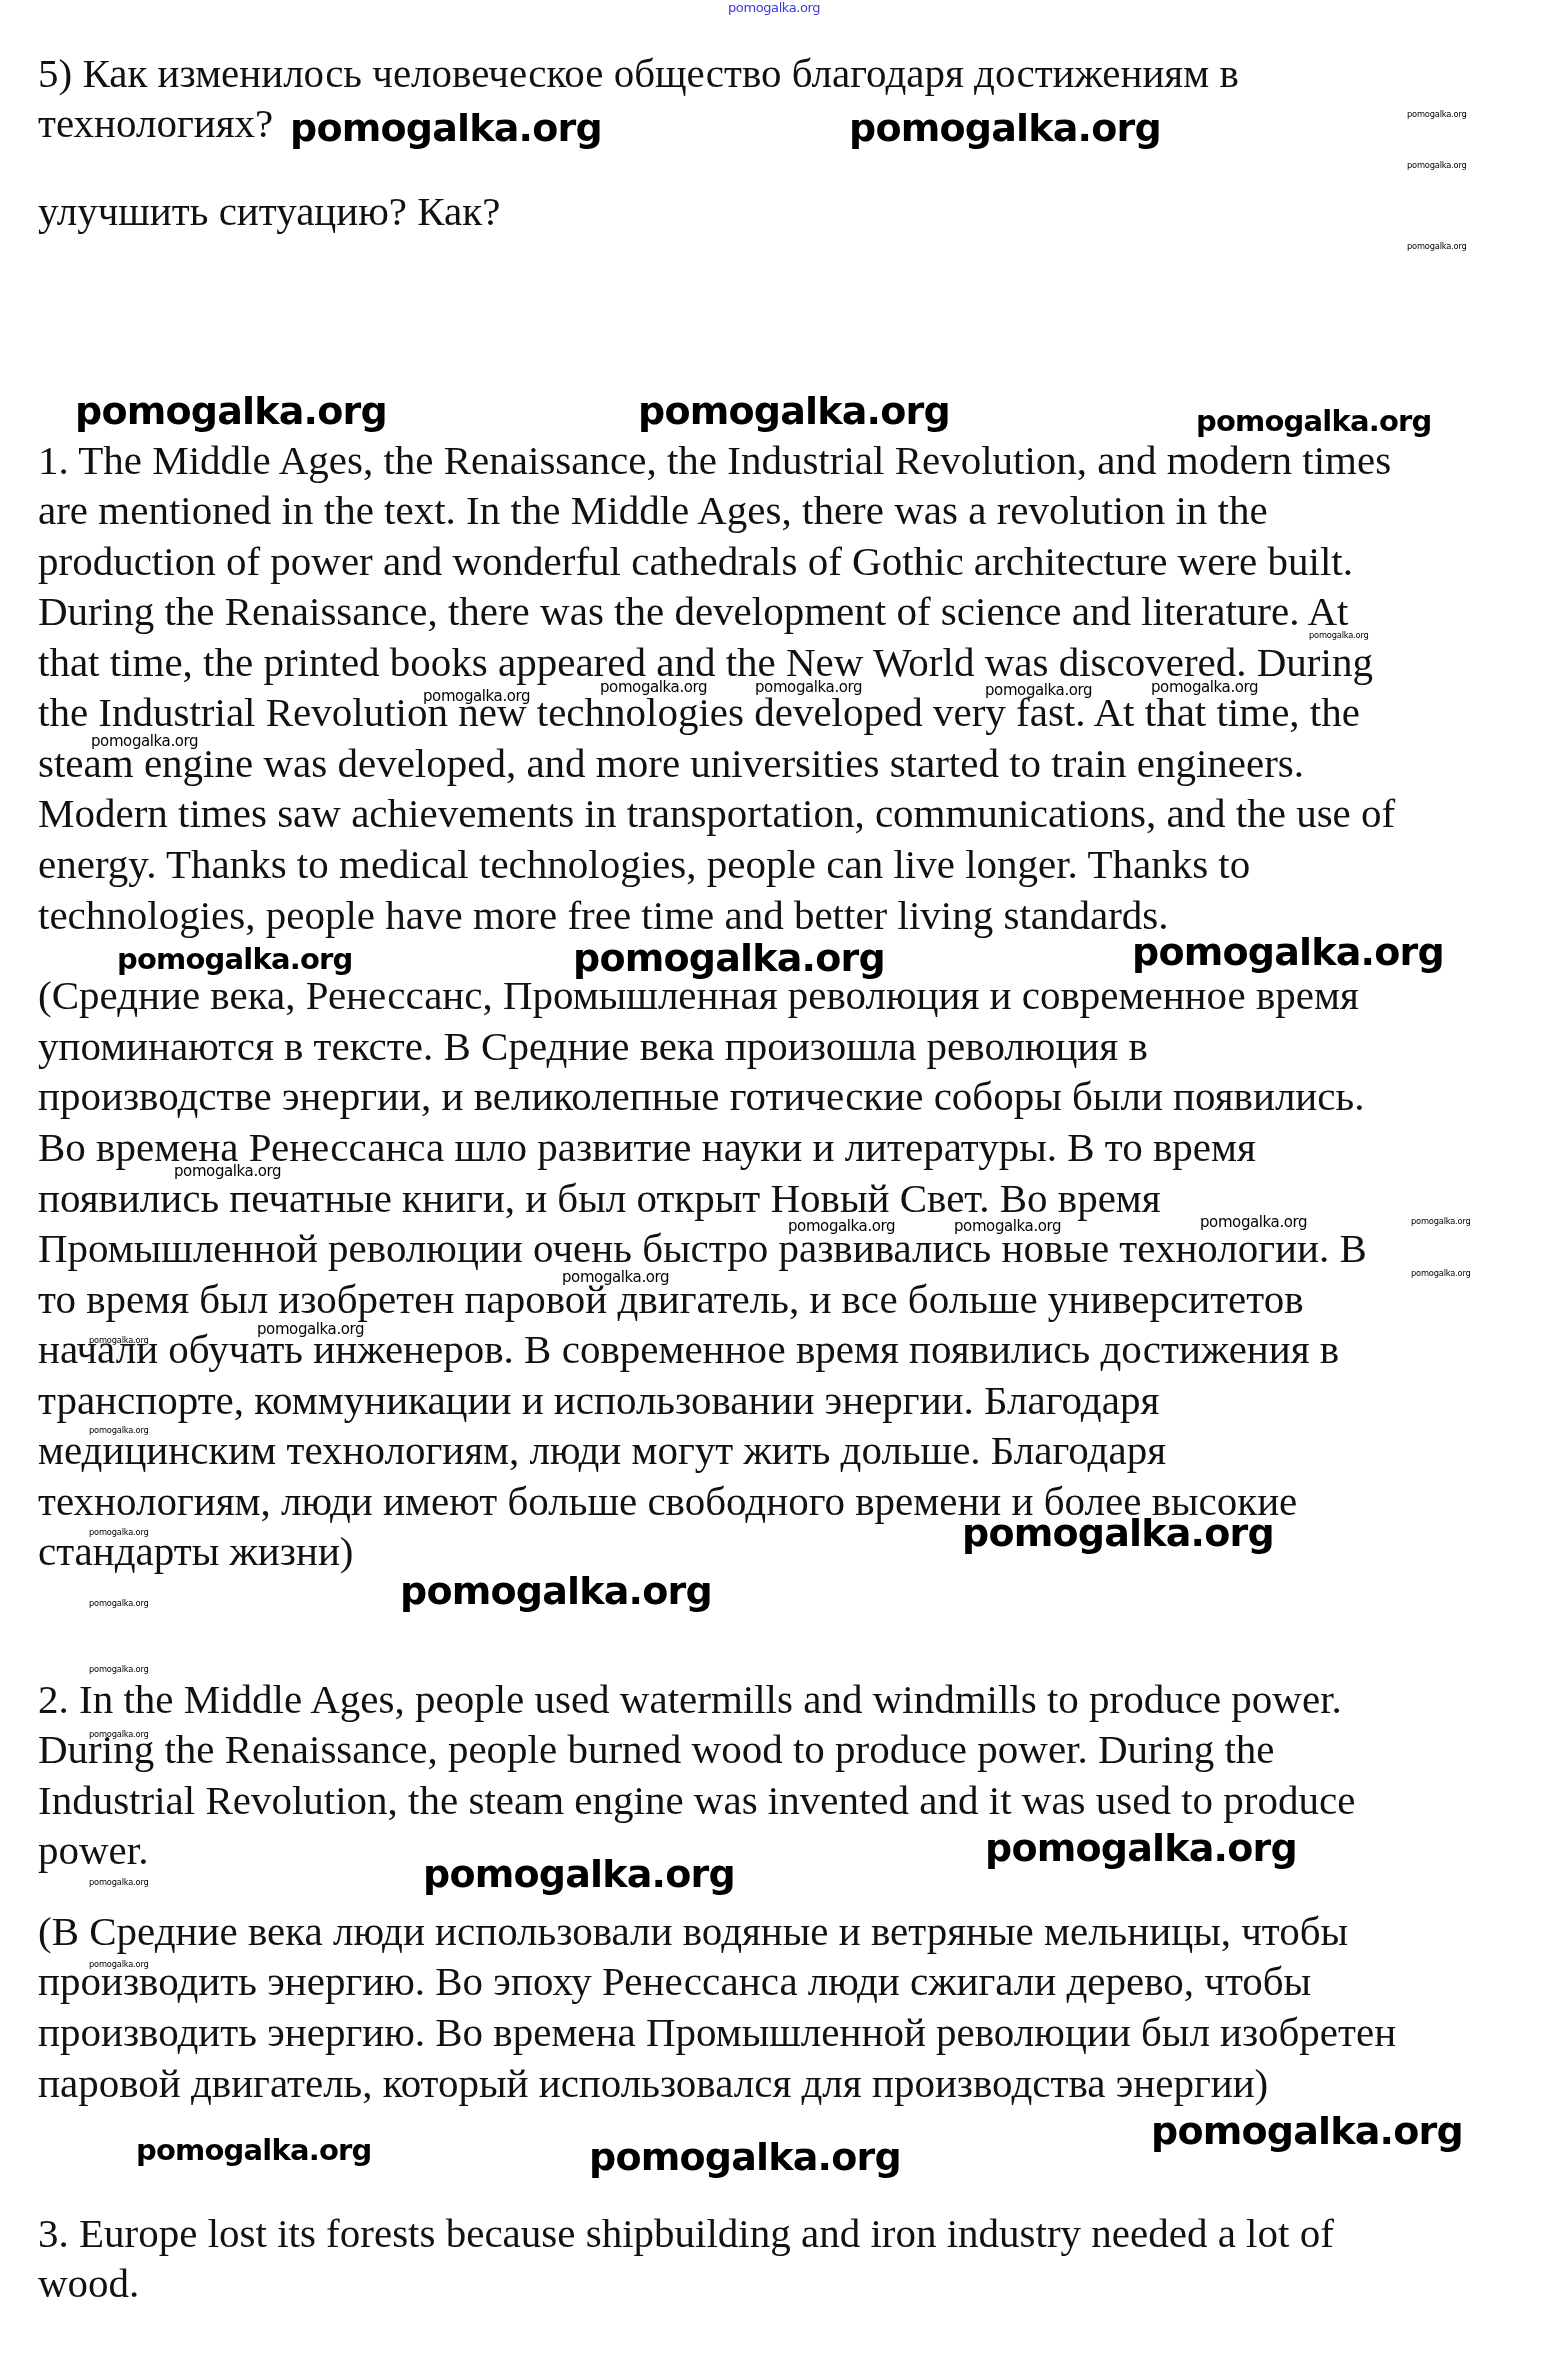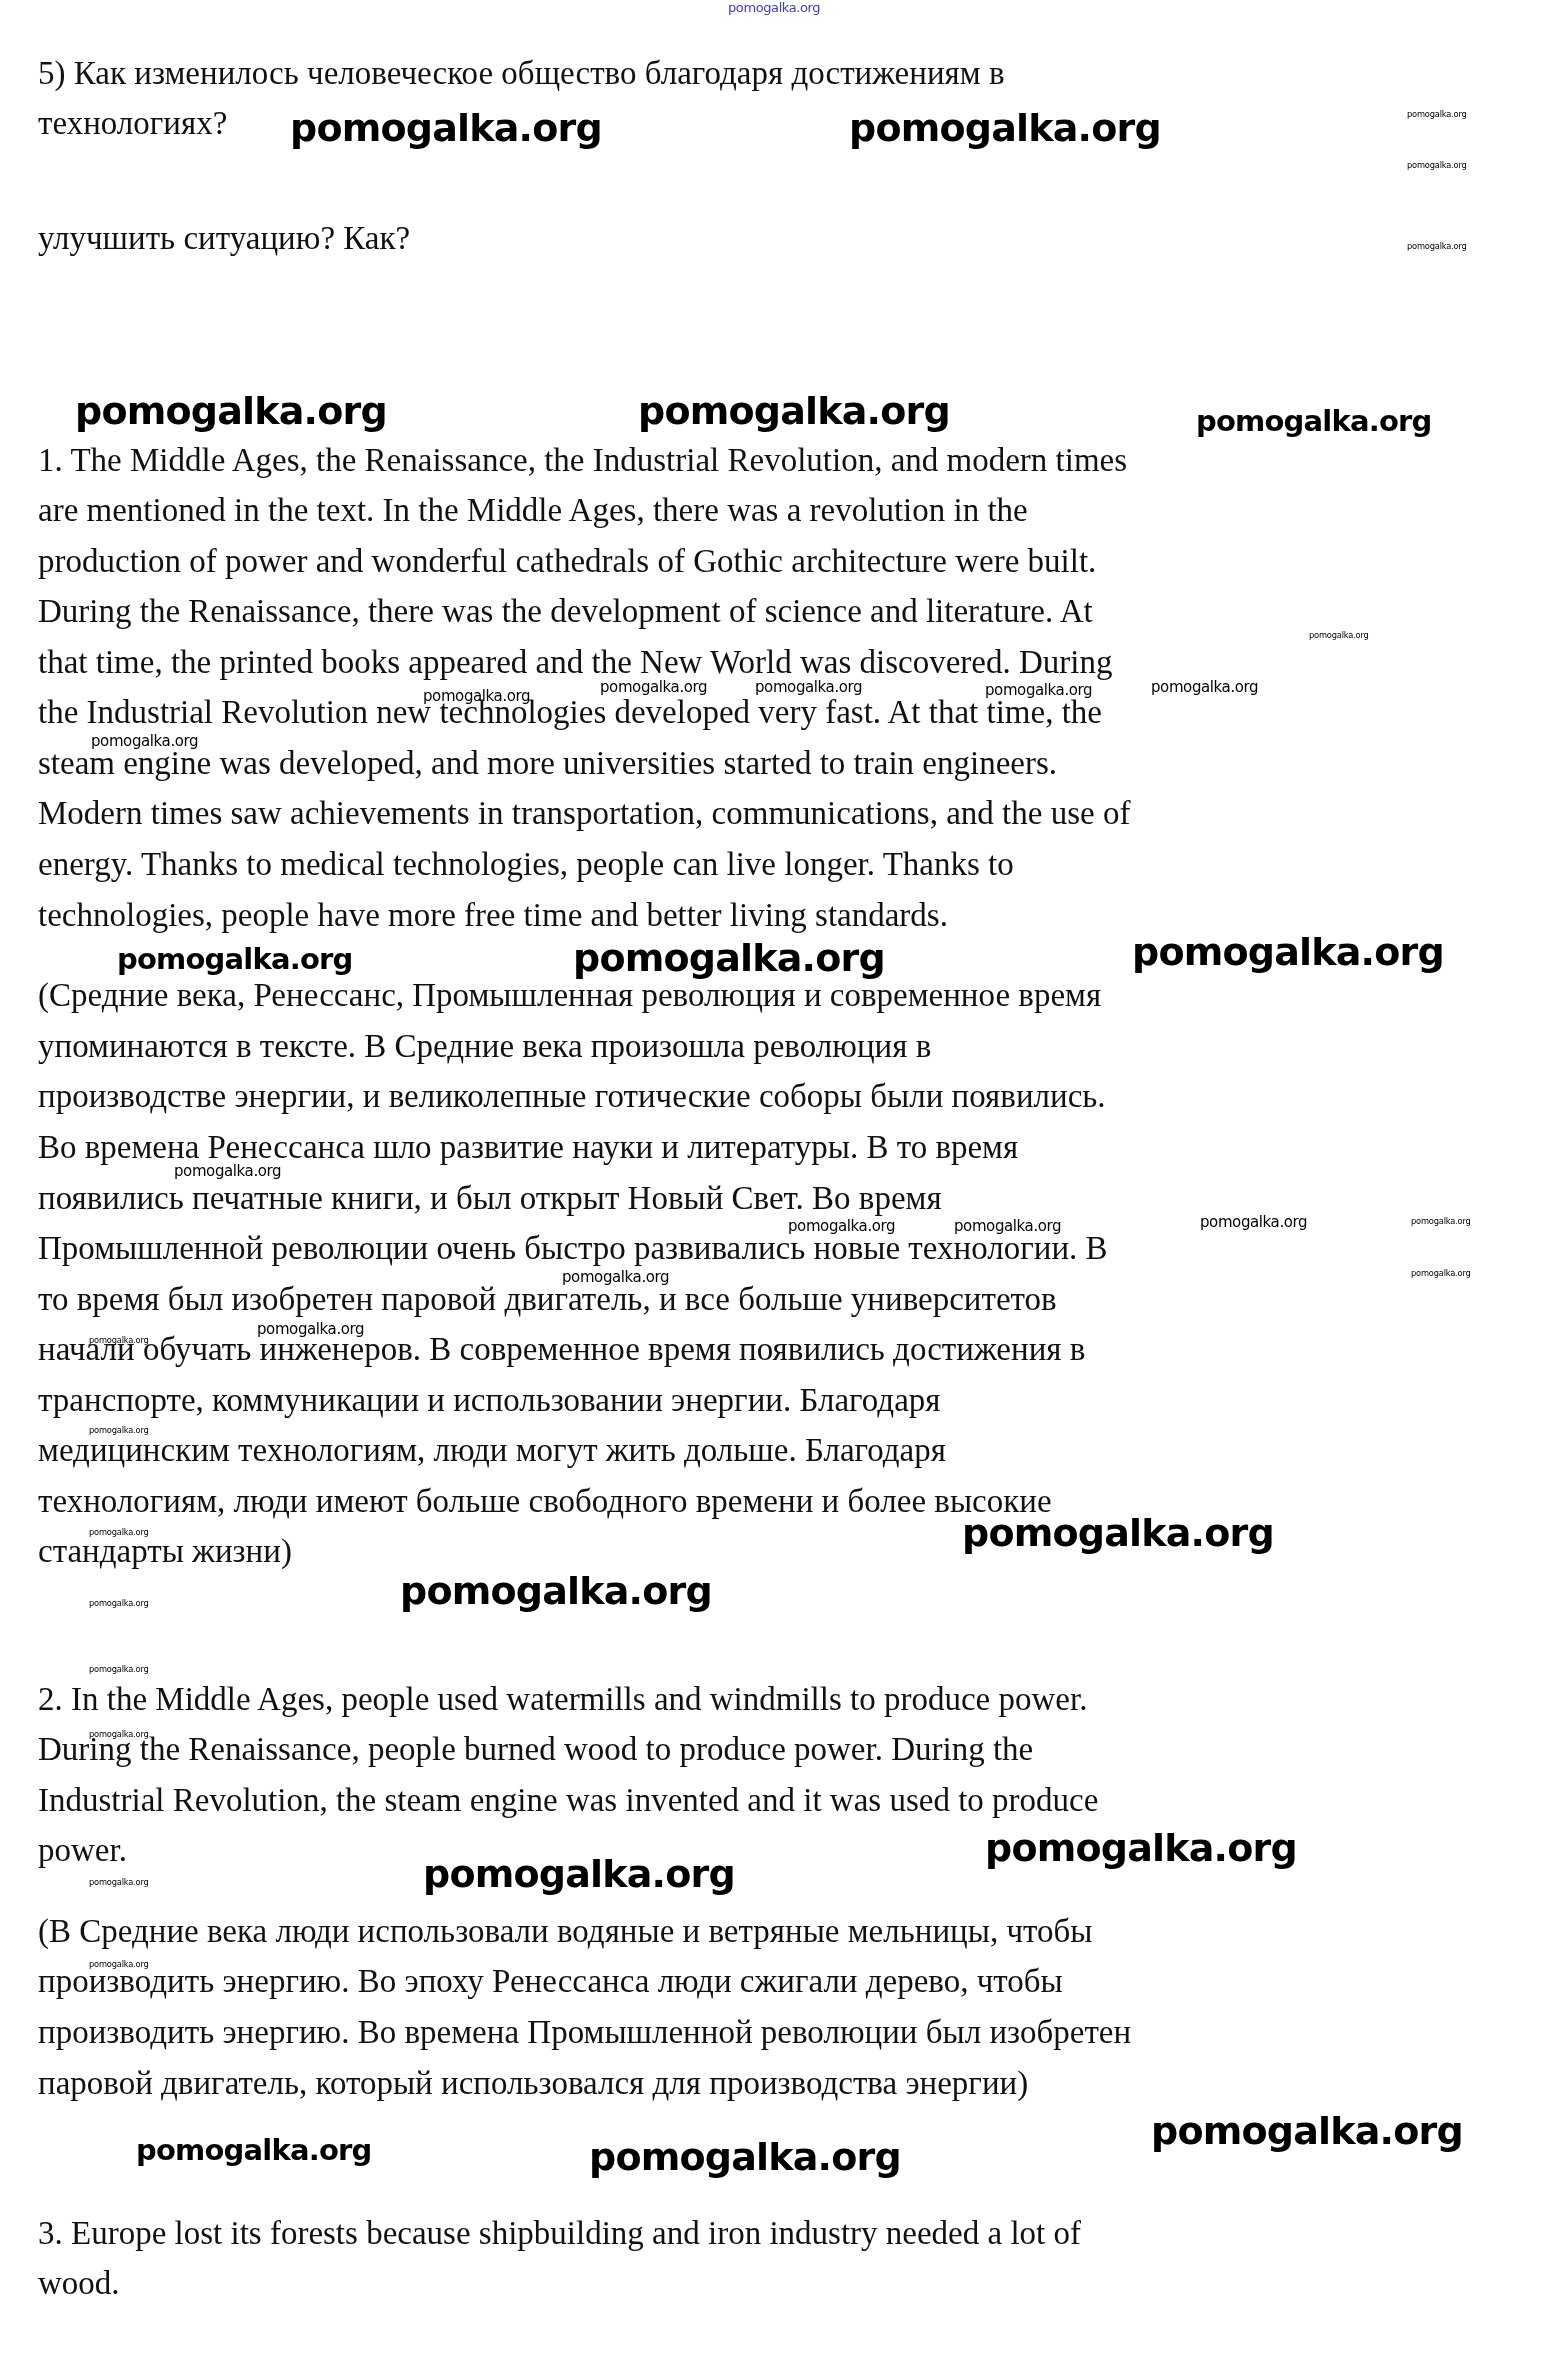--- a/index.html
+++ b/index.html
@@ -4,42 +4,42 @@
 <style>
   html, body { margin: 0; padding: 0; background: #ffffff; }
   body { width: 1554px; height: 2377px; position: relative; overflow: hidden; }
   .page { position: absolute; left: 0; top: 0; width: 1554px; height: 2377px; }
   .top-link {
     position: absolute; left: 728px; top: 0px; font-family: "DejaVu Sans", sans-serif;
     font-size: 13px; color: #3b3bd6; text-decoration: none; letter-spacing: -0.4px;
   }
   .line {
     position: absolute; left: 38px; font-family: "Liberation Serif", serif;
-    font-size: 33px; line-height: 45px; color: #111; white-space: nowrap;
+    font-size: 41px; line-height: 45px; color: #111; white-space: nowrap;
   }
   .it { }
   .wm {
     position: absolute; font-family: "DejaVu Sans", sans-serif; font-weight: bold;
     color: #000; white-space: nowrap; letter-spacing: -0.8px;
   }
   .wm.big { font-size: 38px; }
   .wm.mid { font-size: 29px; }
   .wm.small { font-size: 15px; font-weight: normal; letter-spacing: -0.4px; }
   .wm.tiny { font-size: 8.3px; font-weight: normal; letter-spacing: -0.2px; }
 </style>
 </head>
 <body>
 
 <div class="page">
 
   <a class="top-link">pomogalka.org</a>
 
   <div class="line" style="top:51px">5) Как изменилось человеческое общество благодаря достижениям в</div>
   <div class="line" style="top:101px">технологиях?</div>
-  <div class="line" style="top:216px">улучшить ситуацию? Как?</div>
+  <div class="line" style="top:189px">улучшить ситуацию? Как?</div>
 
   <div>
     <div class="line" style="top:438px">1. The Middle Ages, the Renaissance, the Industrial Revolution, and modern times</div>
     <div class="line" style="top:488px">are mentioned in the text. In the Middle Ages, there was a revolution in the</div>
     <div class="line" style="top:539px">production of power and wonderful cathedrals of Gothic architecture were built.</div>
     <div class="line" style="top:589px">During the Renaissance, there was the development of science and literature. At</div>
     <div class="line" style="top:640px">that time, the printed books appeared and the New World was discovered. During</div>
     <div class="line" style="top:690px">the Industrial Revolution new technologies developed very fast. At that time, the</div>
     <div class="line" style="top:741px">steam engine was developed, and more universities started to train engineers.</div>
     <div class="line" style="top:791px">Modern times saw achievements in transportation, communications, and the use of</div>

